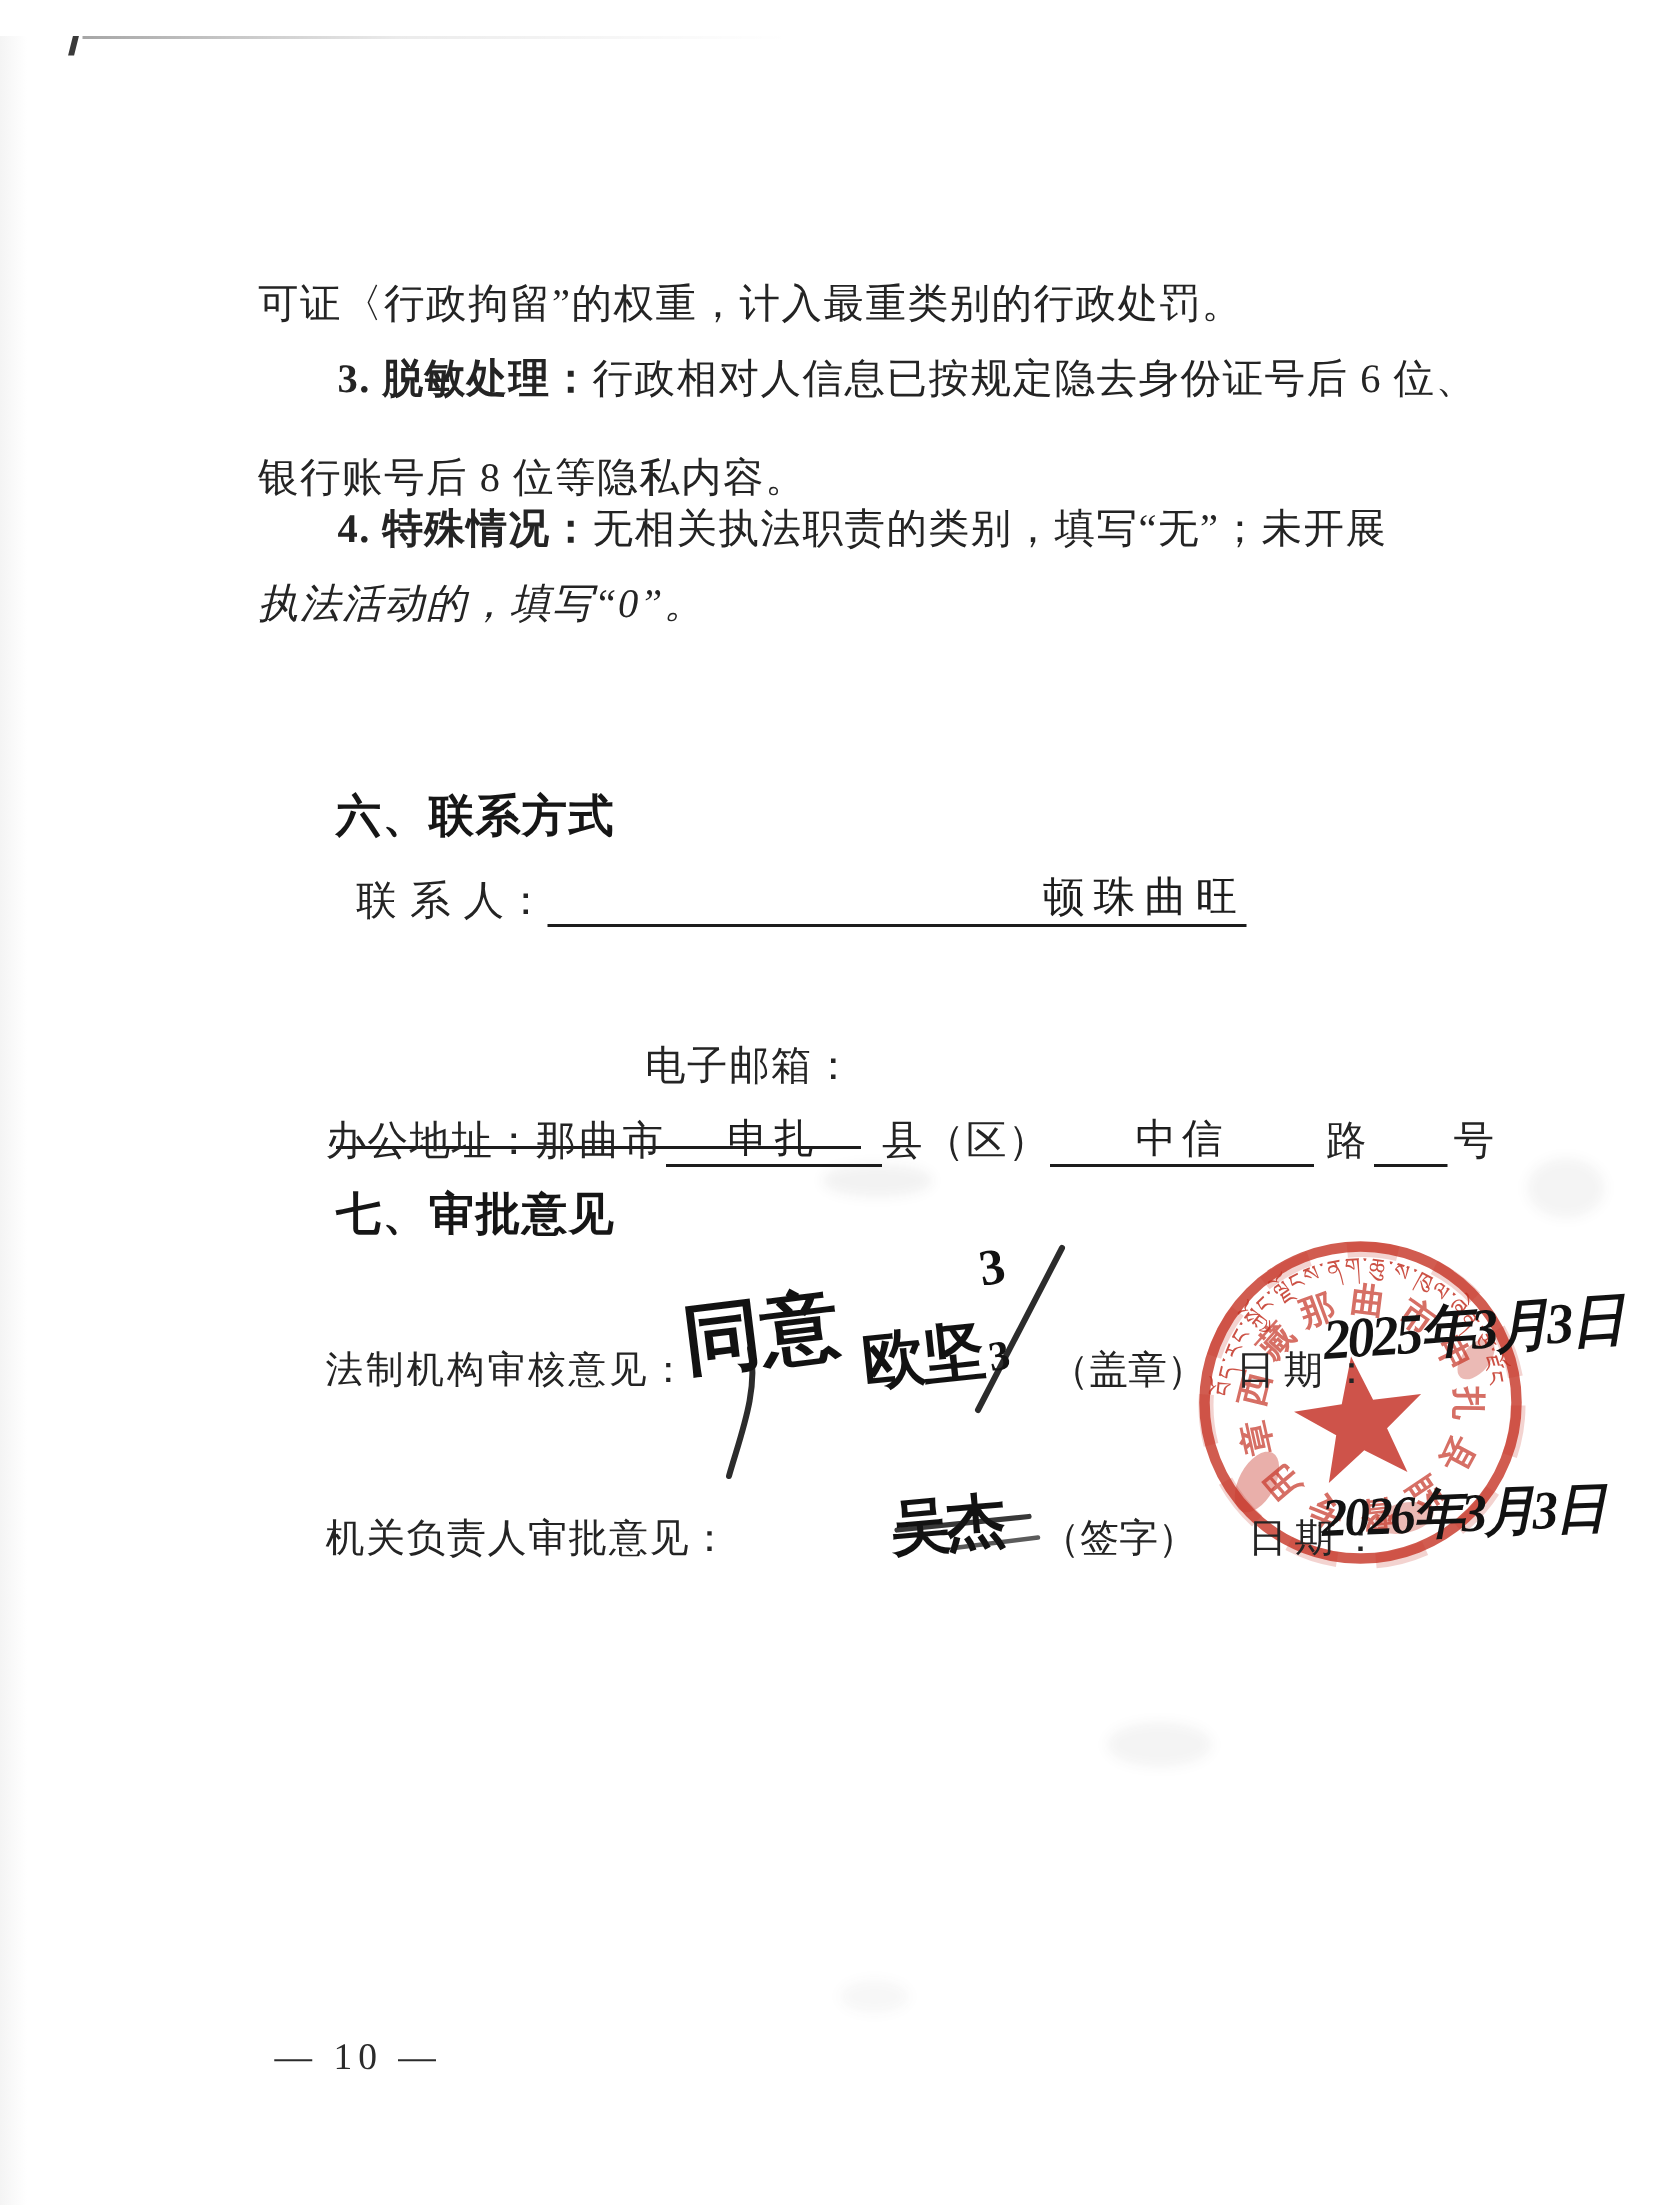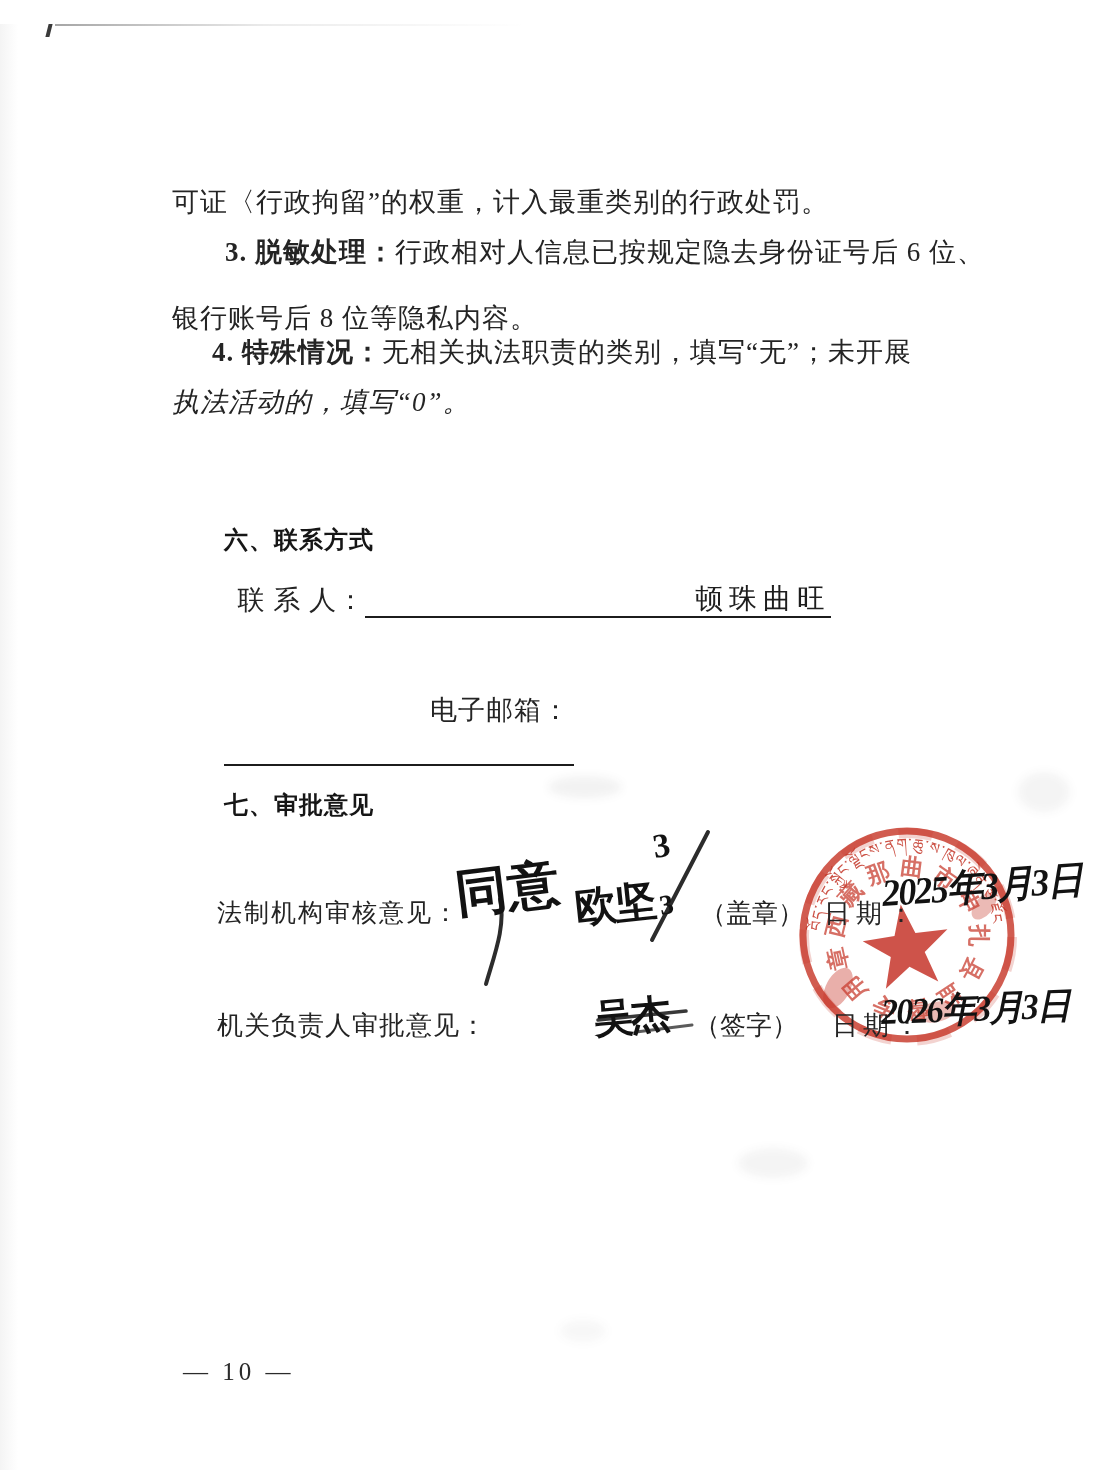--- a/index.html
+++ b/index.html
@@ -4,21 +4,21 @@
 <style>
   html,body{margin:0;padding:0;background:#ffffff;}
   .page{
     position:relative;width:1115px;height:1470px;overflow:hidden;
     background:linear-gradient(90deg,#f4f4f4 0px,#ffffff 18px,#ffffff 100%);
     font-family:"Liberation Serif", serif;color:#232323;margin-top:24px;
   }
   .abs{position:absolute;}
   .body-text{font-size:27px;letter-spacing:1px;white-space:nowrap;color:#242424;}
   .bold{font-weight:bold;}
-  .heading{font-family:Liberation Sans, sans-serif;font-weight:bold;font-size:24px;
+  .heading{font-family:Liberation Sans, sans-serif;font-weight:bold;font-size:30px;
            letter-spacing:1px;color:#161616;white-space:nowrap;}
   .row{display:flex;align-items:flex-end;white-space:nowrap;}
   .lbl{font-size:27px;letter-spacing:1px;color:#242424;}
   .fill{border-bottom:2px solid #1c1c1c;font-size:28px;color:#1e1e1e;
         box-sizing:border-box;height:38px;line-height:38px;}
   .printed{font-size:26px;color:#242424;white-space:nowrap;z-index:3;text-align:right;}
   .hw{font-family:"Liberation Serif", serif;color:#121212;white-space:nowrap;z-index:4;
       transform-origin:left bottom;}
   .hw-date{font-style:italic;font-weight:600;letter-spacing:-2px;}
   .smudge{border-radius:50%;filter:blur(4px);z-index:1;}
@@ -38,38 +38,48 @@
   <div class="abs smudge" style="left:738px;top:1124px;width:70px;height:30px;background:rgba(40,40,40,.05);"></div>
   <div class="abs smudge" style="left:560px;top:1296px;width:46px;height:22px;background:rgba(40,40,40,.04);"></div>
 
   <div class="abs body-text" style="left:172px;top:160px;"><span>可证〈行政拘留”的权重，计入最重类别的行政处罚。</span></div>
 
   <div class="abs body-text" style="left:225px;top:210px;">
     <span class="bold">3. 脱敏处理：</span><span>行政相对人信息已按规定隐去身份证号后 6 位、</span>
   </div>
   <div class="abs body-text" style="left:172px;top:276px;"><span>银行账号后 8 位等隐私内容。</span></div>
 
-  <div class="abs body-text" style="left:212px;top:310px;">
+  <div class="abs body-text" style="left:225px;top:310px;">
     <span class="bold">4. 特殊情况：</span><span>无相关执法职责的类别，填写“无”；未开展</span>
   </div>
   <div class="abs body-text" style="left:172px;top:360px;font-style:italic;"><span>执法活动的，填写“0”。</span></div>
 
   <div class="abs heading" style="left:224px;top:500px;">六、联系方式</div>
 
   <div class="abs row" style="left:224px;top:556px;">
     <span class="lbl" style="width:141px;text-align:right;">联 系 人：</span>
     <span class="fill" style="width:466px;padding-left:32px;letter-spacing:6px;text-align:right;"><span>顿珠曲旺</span></span>
   </div>
 
 
   <div class="abs row" style="left:224px;top:668px;flex-direction:column;">
     <span class="lbl" style="width:144px;">电子邮箱：</span>
     <span class="fill" style="width:350px;"><span></span></span>
   </div>
 
+  <div class="abs row" style="left:217px;top:716px;">
+    <span class="lbl">办公地址：</span>
+    <span class="lbl" style="letter-spacing:2px;">那曲市</span>
+    <span class="fill" style="width:144px;text-align:center;font-size:27px;letter-spacing:4px;"><span>申扎</span></span>
+    <span class="lbl">县（区）</span>
+    <span class="fill" style="width:176px;text-align:center;font-size:27px;letter-spacing:4px;"><span>中信</span></span>
+    <span class="lbl" style="margin-left:8px;">路</span>
+    <span class="fill" style="width:49px;margin-left:4px;"></span>
+    <span class="lbl" style="margin-left:4px;">号</span>
+  </div>
 
   <div class="abs heading" style="left:224px;top:765px;">七、审批意见</div>
 
   <svg class="abs" style="left:788px;top:792px;z-index:2;filter:blur(.4px);" width="240" height="244" viewBox="0 0 240 244">
     <defs>
       <path id="topArc" d="M 33,119 A 86,86 0 0 1 205,119"></path>
       <path id="ringPath" d="M 55,123 A 64,64 0 1 1 183,123 A 64,64 0 1 1 55,123"></path>
     </defs>
     <circle cx="119" cy="119" r="104" fill="none" stroke="#c7382a" stroke-width="7" opacity="0.82"></circle>
     <circle cx="120" cy="121" r="104" fill="none" stroke="#c7382a" stroke-width="10" opacity="0.22" stroke-dasharray="34 26"></circle>

